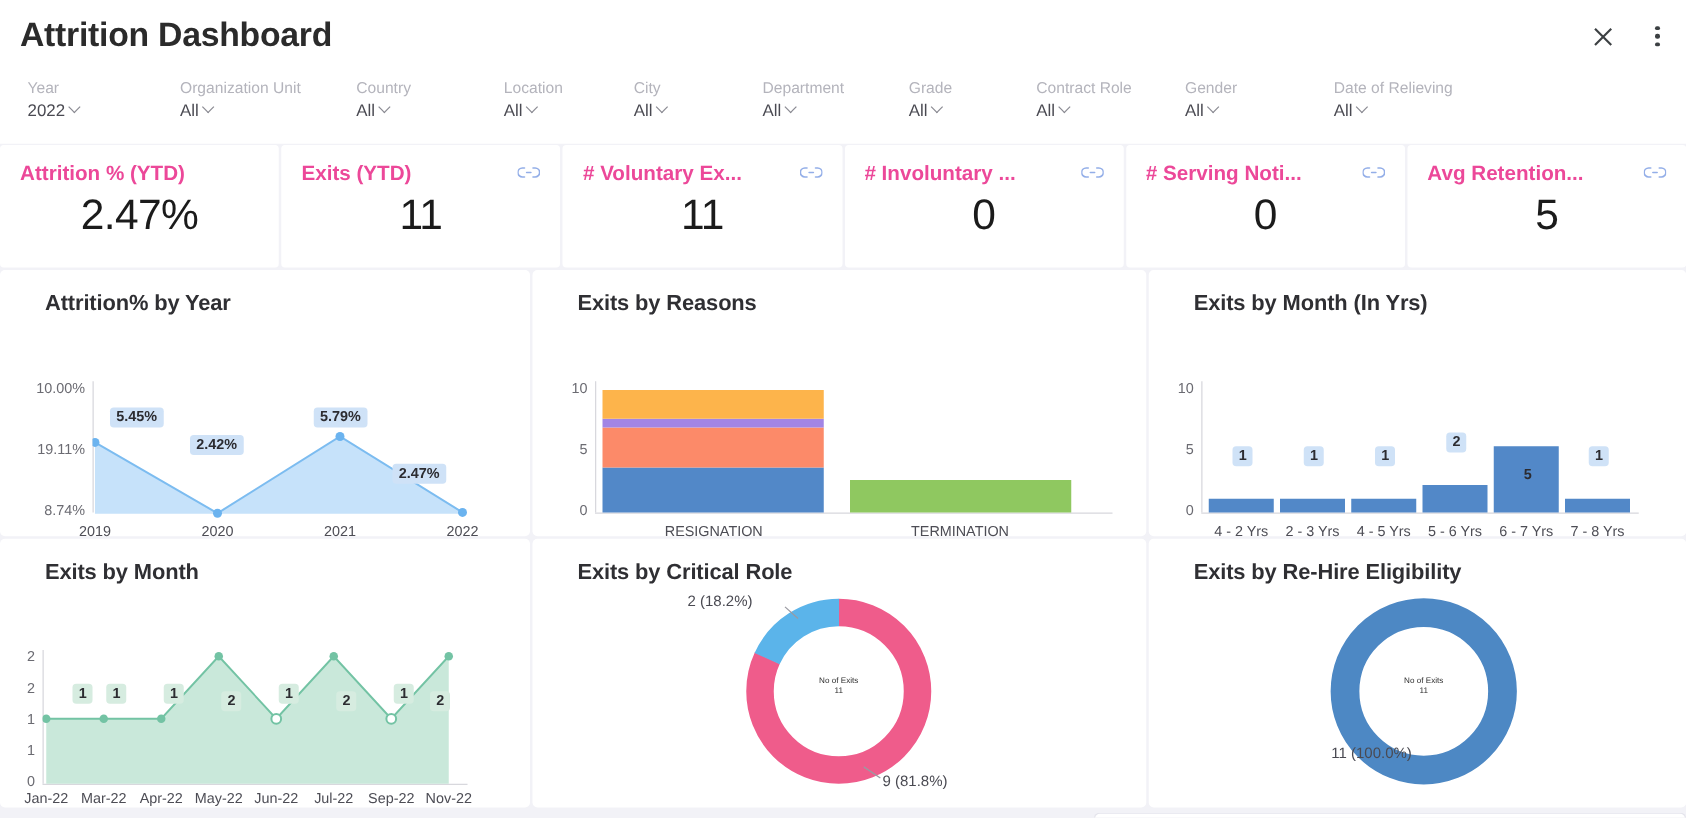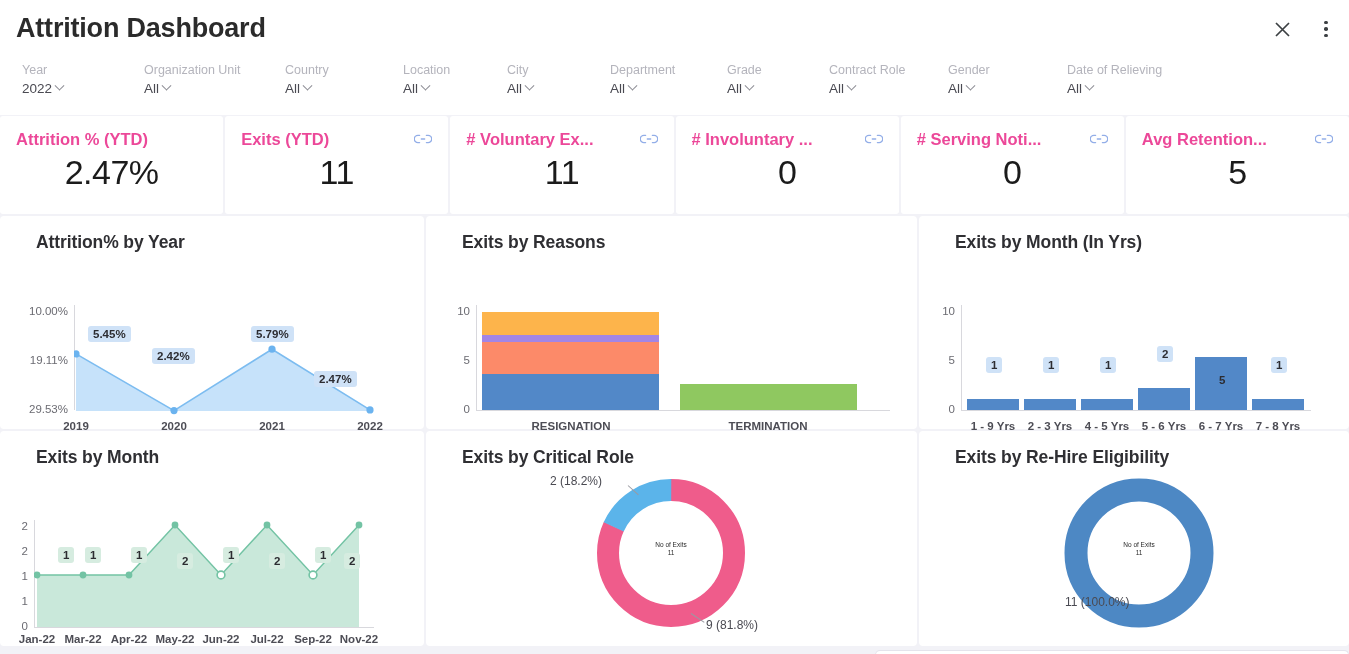--- a/index.html
+++ b/index.html
@@ -45,21 +45,21 @@
   .row { display: flex; gap: 2px; margin-bottom: 2px; }
   .card { background: #ffffff; border-radius: 4px; position: relative; }
   .card.c1 { width: 424px; }
   .card.c2 { width: 491px; }
   .card.c3 { width: 430px; }
   .card-h1 { height: 213px; }
   .card-h2 { height: 215px; }
   .card-title { font-size: 17.5px; font-weight: bold; color: #2f2f33; padding: 16px 0 0 36px; letter-spacing: -0.1px; }
   .plot { position: relative; }
   .ytick { position: absolute; font-size: 11.5px; color: #6b6b72; text-align: right; white-space: nowrap; }
-  .xtick { position: absolute; font-size: 11.5px; color: #4d4d55; text-align: center; white-space: nowrap; font-weight: bold; }
+  .xtick { position: absolute; font-size: 11.5px; color: #4d4d55; text-align: center; white-space: nowrap; }
   .axis-v { position: absolute; background: #d8d8dd; width: 1px; }
   .axis-h { position: absolute; background: #d8d8dd; height: 1px; }
   .bubble {
     position: absolute; font-size: 11.5px; font-weight: bold; color: #2c2c31;
     padding: 2px 5px; border-radius: 3px; white-space: nowrap;
   }
   .bubble.blue { background: #cfe2f7; }
   .bubble.green { background: #d6ece0; }
   .bar { position: absolute; }
   .donut-center { position: absolute; text-align: center; font-size: 6.5px; color: #2b2b2b; line-height: 8px; width: 120px; }
@@ -236,21 +236,21 @@
 
   <div class="grid">
 
     <div class="row">
 
       <div class="card c1 card-h1">
         <div class="card-title">Attrition% by Year</div>
         <div class="plot">
           <div class="ytick" style="left:6px; top:52px; width:62px;">10.00%</div>
           <div class="ytick" style="left:6px; top:101px; width:62px;">19.11%</div>
-          <div class="ytick" style="left:6px; top:150px; width:62px;">29.53%</div>
+          <div class="ytick" style="left:6px; top:150px; width:62px;">8.74%</div>
           <div class="axis-v" style="left:74px; top:52px; height:105px;"></div>
 
           <svg width="310" height="112" style="position:absolute; left:74px; top:50px;">
             <polygon points="2,50.9 100,107.6 198,46.2 296,106.9 296,108 2,108" fill="#c6e2fa"></polygon>
             <polyline points="2,50.9 100,107.6 198,46.2 296,106.9" fill="none" stroke="#7cbcf0" stroke-width="1.6"></polyline>
             <circle cx="2" cy="50.9" r="3.6" fill="#6bb3ef"></circle>
             <circle cx="100" cy="107.6" r="3.6" fill="#6bb3ef"></circle>
             <circle cx="198" cy="46.2" r="3.6" fill="#6bb3ef"></circle>
             <circle cx="296" cy="106.9" r="3.6" fill="#6bb3ef"></circle>
           </svg>
@@ -304,21 +304,21 @@
           <div class="bar" style="left:276px; top:104px; width:52px; height:53px; background:#5288c8;"></div>
           <div class="bar" style="left:333px; top:146px; width:52px; height:11px; background:#5288c8;"></div>
 
           <div class="bubble blue" style="left:67px; top:104px;">1</div>
           <div class="bubble blue" style="left:124px; top:104px;">1</div>
           <div class="bubble blue" style="left:181px; top:104px;">1</div>
           <div class="bubble blue" style="left:238px; top:93px;">2</div>
           <div class="bubble" style="left:295px; top:119px;">5</div>
           <div class="bubble blue" style="left:352px; top:104px;">1</div>
 
-          <div class="xtick" style="left:44px; top:167px; width:60px;">1 - 9 Yrs</div>
+          <div class="xtick" style="left:44px; top:167px; width:60px;">4 - 2 Yrs</div>
           <div class="xtick" style="left:101px; top:167px; width:60px;">2 - 3 Yrs</div>
           <div class="xtick" style="left:158px; top:167px; width:60px;">4 - 5 Yrs</div>
           <div class="xtick" style="left:215px; top:167px; width:60px;">5 - 6 Yrs</div>
           <div class="xtick" style="left:272px; top:167px; width:60px;">6 - 7 Yrs</div>
           <div class="xtick" style="left:329px; top:167px; width:60px;">7 - 8 Yrs</div>
         </div>
       </div>
     </div>
 
     <div class="row">

